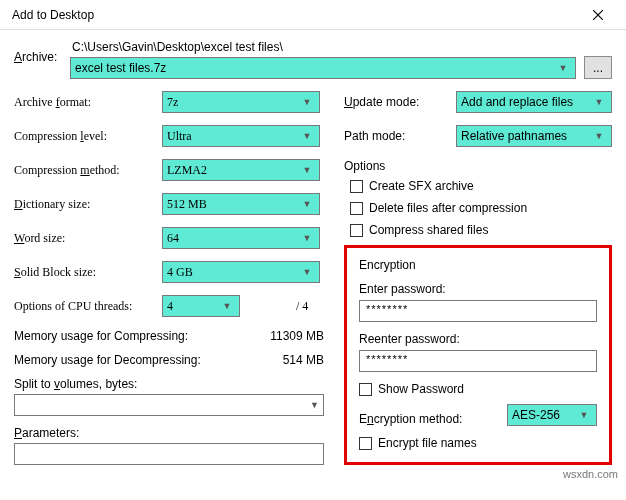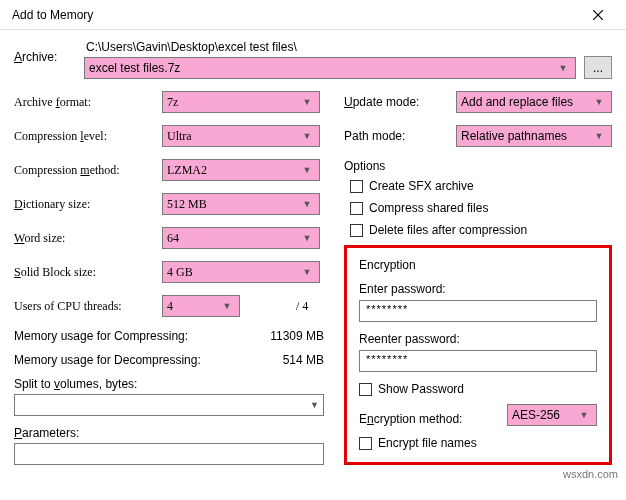--- a/index.html
+++ b/index.html
@@ -7,31 +7,31 @@
     .titlebar { height: 30px; border-bottom: 1px solid #ddd; display: flex; align-items: center; padding: 0 8px; }
     .titlebar .title { flex: 1; padding-left: 4px; }
     .close-btn { width: 40px; height: 30px; display: flex; align-items: center; justify-content: center; cursor: pointer; }
     .close-btn svg { width: 10px; height: 10px; }
     .content { padding: 10px 14px 14px 14px; }
     .row { display: flex; align-items: center; margin-bottom: 8px; }
     .archive-row { align-items: flex-start; }
     .lbl { display: inline-block; }
     .lbl u { text-decoration: underline; }
     .archive-left { width: 56px; padding-top: 10px; }
-    .archive-right { flex: 1; margin-left: 14px; }
+    .archive-right { flex: 1; }
     .archive-path { font-size: 12px; margin-bottom: 2px; padding-left: 2px; }
     .archive-line { display: flex; gap: 8px; align-items: center; }
     .archive-input { flex: 1; height: 23px; border: 1px solid #7a7a7a; padding: 2px 4px; background: #fff; }
     .browse-btn { width: 28px; height: 23px; border: 1px solid #8a8a8a; background: #e1e1e1; cursor: pointer; display: flex; align-items: center; justify-content: center; }
     .columns { display: flex; gap: 20px; margin-top: 12px; }
     .col-left { width: 310px; }
     .col-right { flex: 1; }
     .form-row { display: flex; align-items: center; margin-bottom: 12px; min-height: 22px; font-family: Liberation Serif, serif; }
     .form-row .flabel { width: 148px; }
-    .select, .input { height: 22px; border: 1px solid #7a7a7a; background: #f9a8d4; padding: 1px 4px; font-family: inherit; font-size: 12px; }
+    .select, .input { height: 22px; border: 1px solid #7a7a7a; background: #5eead4; padding: 1px 4px; font-family: inherit; font-size: 12px; }
     .select { width: 158px; position: relative; display:flex; align-items:center; }
     .select .sel-val { flex:1; }
     .select .arrow { width: 16px; text-align:center; font-size: 9px; color:#555; }
     .select.sm { width: 78px; }
     .thread-row { display:flex; align-items:center; gap:6px; }
     .mem-row { display: flex; justify-content: space-between; margin-bottom: 10px; }
     .full-input { width: 100%; height: 22px; border: 1px solid #7a7a7a; padding: 2px 4px; background: #fff; margin-top: 3px; margin-bottom: 10px; display:flex; align-items:center; }
     .full-input .arrow { margin-left:auto; font-size:9px; color:#555; }
     .right-row { display:flex; align-items:center; margin-bottom:12px; }
     .right-row .flabel { width: 112px; }
@@ -45,21 +45,21 @@
     .pw-input { width: 100%; height: 22px; border:1px solid #7a7a7a; padding: 2px 6px; background:#fff; font-family: inherit; font-size:11px; letter-spacing:1px; margin-bottom:10px; }
     .enc-method-row { display:flex; align-items:flex-end; margin-top:4px; margin-bottom:10px; }
     .enc-method-row .flabel { flex:1; }
     .enc-method-row .select { width: 90px; }
     .watermark { position:absolute; bottom:20px; right:8px; font-size:11px; color:#777; }
   </style>
 </head>
 <body>
 
 <div class="titlebar">
-  <span class="title">Add to Memory</span>
+  <span class="title">Add to Desktop</span>
   <div class="close-btn">
     <svg viewBox="0 0 10 10">
         <path d="M0 0 L10 10 M10 0 L0 10" stroke="#000" stroke-width="1.2"></path>
       </svg>
   </div>
 </div>
 
 <div class="content">
 
   <div class="row archive-row">
@@ -123,21 +123,21 @@
 
       <div class="form-row">
         <div class="flabel"><u>S</u>olid Block size:</div>
         <div class="select">
             <span class="sel-val">4 GB</span>
             <span class="arrow">▼</span>
           </div>
       </div>
 
       <div class="form-row">
-        <div class="flabel">Users of CPU threads:</div>
+        <div class="flabel">Options of CPU threads:</div>
         <div class="thread-row">
           <div class="select sm">
               <span class="sel-val">4</span>
               <span class="arrow">▼</span>
             </div>
           <span style="margin-left:auto;padding-left:50px;">/ 4</span>
         </div>
       </div>
 
       <div class="mem-row">
@@ -180,25 +180,25 @@
           </div>
       </div>
 
       <div class="group-label">Options</div>
       <div class="chk-row">
           <div class="chk"></div>
           <span>Create SFX archive</span>
         </div>
       <div class="chk-row">
           <div class="chk"></div>
-          <span>Compress shared files</span>
+          <span>Delete files after compression</span>
         </div>
       <div class="chk-row">
           <div class="chk"></div>
-          <span>Delete files after compression</span>
+          <span>Compress shared files</span>
         </div>
 
       <div class="enc-box">
         <div class="enc-title">Encryption</div>
         <div class="enc-label">Enter password:</div>
         <div class="pw-input"><span>********</span></div>
         <div class="enc-label">Reenter password:</div>
         <div class="pw-input"><span>********</span></div>
         <div class="chk-row" style="margin-left:0;">
             <div class="chk"></div>

